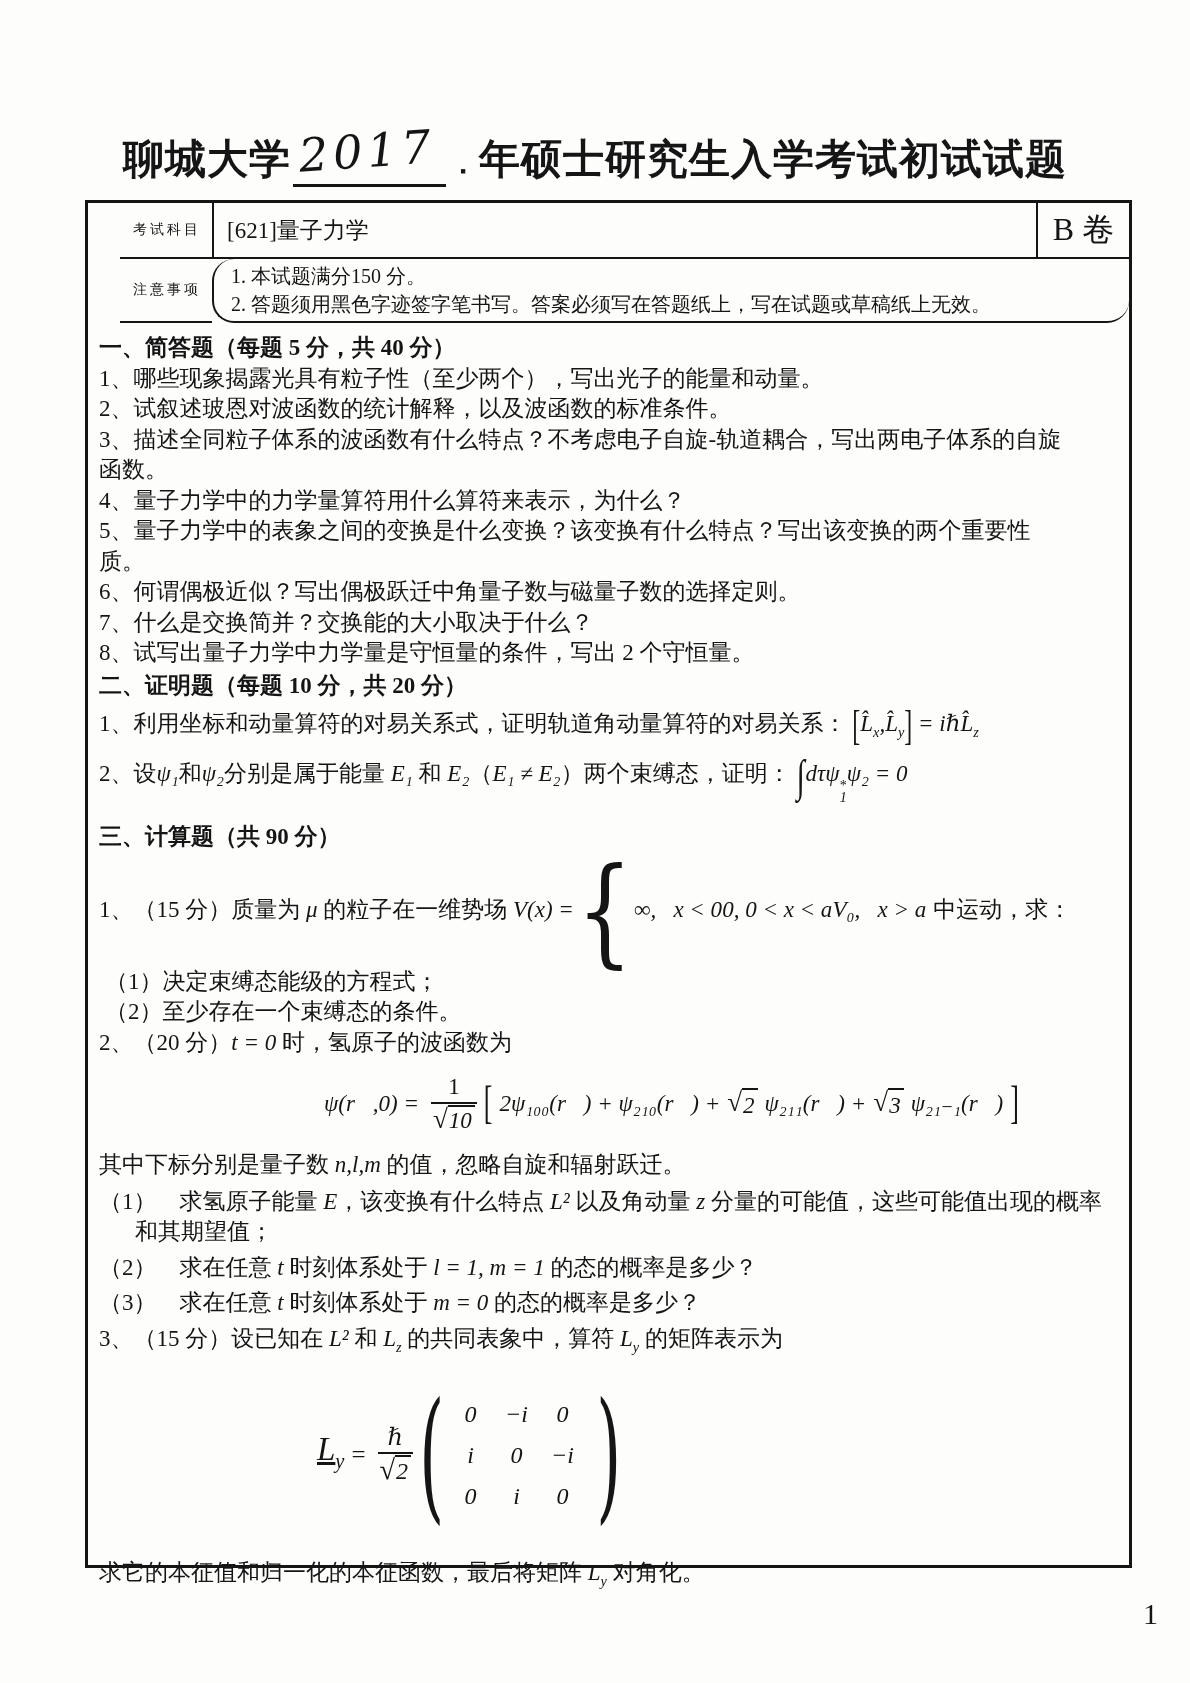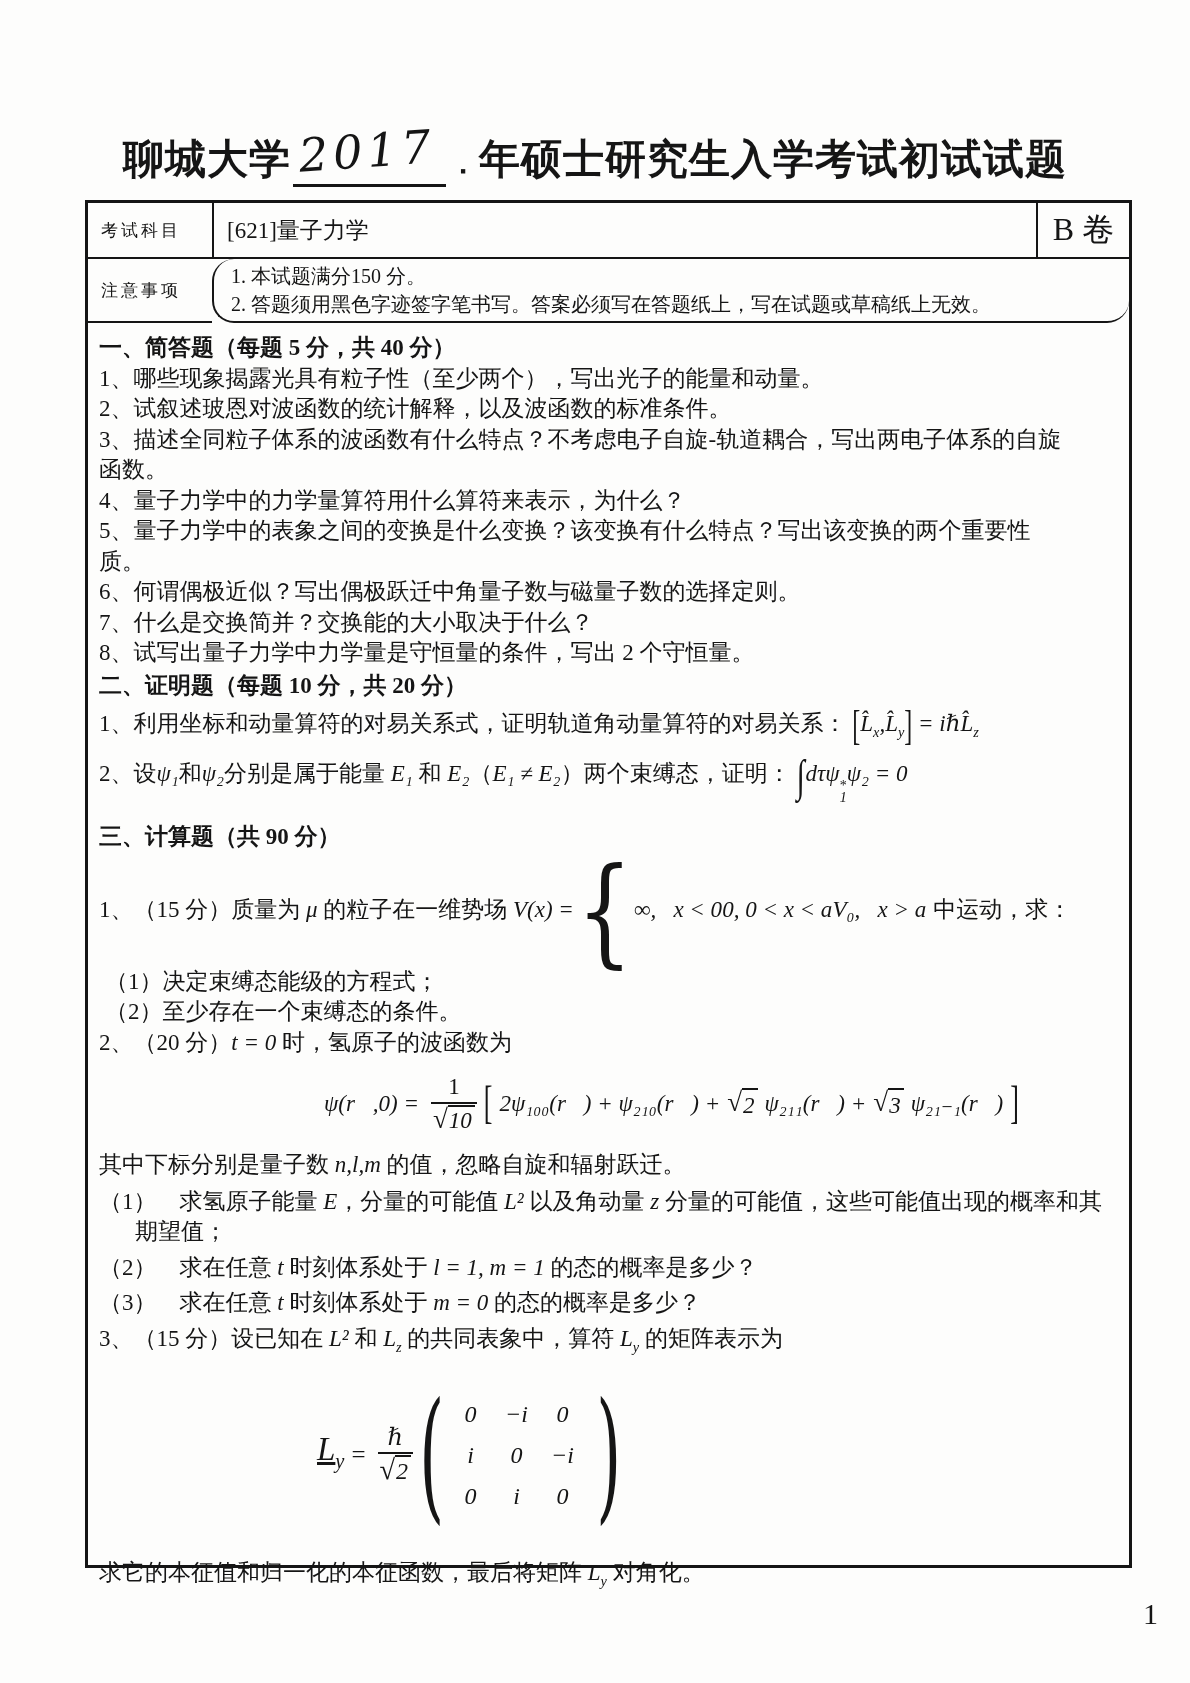--- a/index.html
+++ b/index.html
@@ -39,21 +39,21 @@
     position:absolute; left:85px; top:200px;
     width:1047px; height:1368px;
     border:3px solid #151515;
   }
   .hdr-grid {
     display:grid;
     grid-template-columns:124px 1fr 93px;
     grid-template-rows:56px 64px;
   }
   .cell { display:flex; align-items:center; padding-left:13px; }
-  .cell.lbl { font-size:17px; letter-spacing:3px; }
+  .cell.lbl { font-size:14px; letter-spacing:3px;margin-left:32px; }
   .cell.subj { font-size:23px; border-left:2px solid #151515; }
   .cell.paper { font-size:32px; justify-content:center; padding-left:0; border-left:2px solid #151515; }
   .row1 { border-bottom:2px solid #151515; }
   .row2 { border-bottom:2px solid #151515; }
   .cell.notes { flex-direction:column; align-items:flex-start; justify-content:center; grid-column:2 / 4; border-left:2px solid #151515; font-size:20px; line-height:28px; padding-left:17px;border-radius:22px; }
   
   .body {
     padding:10px 14px 0 11px;
     font-size:23px; line-height:30.5px;
   }
@@ -186,21 +186,21 @@
           </span>
         <span class="mi">ψ₂₁₋₁(r⃗)</span>
         <span class="bigbr">]</span>
       </div>
 
       <div class="line">
         <span>其中下标分别是量子数 </span><span class="mi">n,l,m</span><span> 的值，忽略自旋和辐射跃迁。</span>
       </div>
 
       <div class="line item" style="margin-top:6px;">
-        <span>（1）　求氢原子能量 </span><span class="mi">E</span><span>，分量的可能值 </span><span class="mi">L²</span><span> 以及角动量 </span><span class="mi">z</span><span> 分量的可能值，这些可能值出现的概率和其期望值；</span>
+        <span>（1）　求氢原子能量 </span><span class="mi">E</span><span>，该变换有什么特点 </span><span class="mi">L²</span><span> 以及角动量 </span><span class="mi">z</span><span> 分量的可能值，这些可能值出现的概率和其期望值；</span>
       </div>
       <div class="line item sp-b4">
         <span>（2）　求在任意 </span><span class="mi">t</span><span> 时刻体系处于 </span><span class="mi">l = 1, m = 1</span><span> 的态的概率是多少？</span>
       </div>
       <div class="line item sp-b4">
         <span>（3）　求在任意 </span><span class="mi">t</span><span> 时刻体系处于 </span><span class="mi">m = 0</span><span> 的态的概率是多少？</span>
       </div>
 
       <div class="line sp-b4">
         <span>3、（15 分）设已知在 </span><span class="mi">L²</span><span> 和 </span><span class="mi"><span>L</span><sub>z</sub></span><span> 的共同表象中，算符 </span><span class="mi"><span>L</span><sub>y</sub></span><span> 的矩阵表示为</span>

